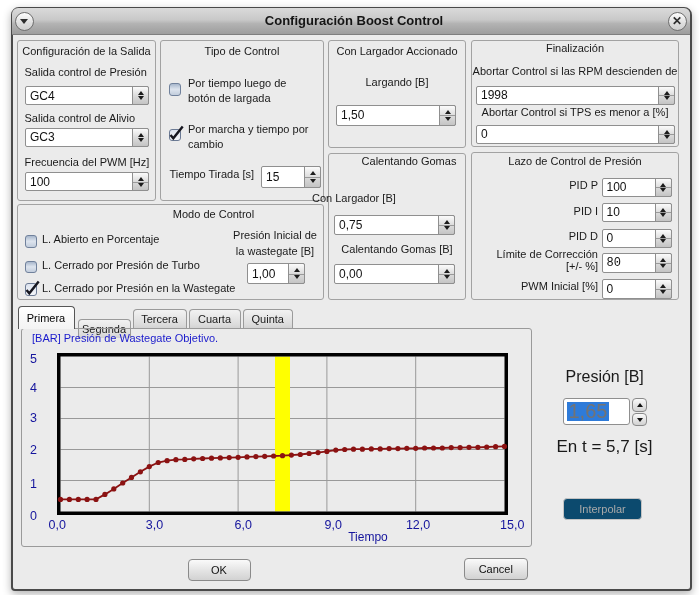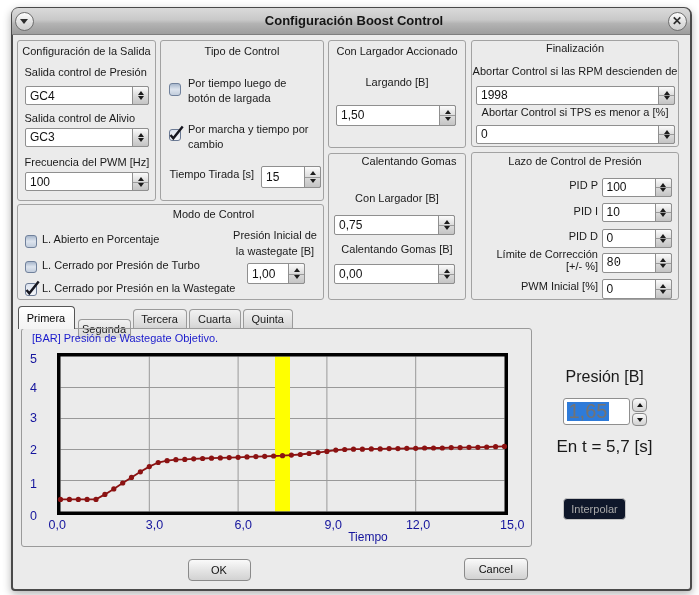--- a/index.html
+++ b/index.html
@@ -140,21 +140,21 @@
  <div class="lb" style="left:471px; top:106px; width:208px; text-align:center;">Abortar Control si TPS es menor a [%]</div>
  <div class="spin" style="left:476px; top:124.5px; width:199px; height:19.5px;">
       <div class="v">0</div>
    <div class="sb">
         <div class="mid"></div>
         <div class="up" style="top:4px;"></div>
         <div class="dn" style="bottom:4px;"></div>
       </div>
     </div>
 
- <div class="lb" style="left:328px; top:191.5px; width:138px; text-align:center;">Con Largador [B]</div>
+ <div class="lb" style="left:312px; top:191.5px; width:138px; ">Con Largador [B]</div>
  <div class="spin" style="left:334px; top:214.5px; width:121px; height:20px;">
       <div class="v">0,75</div>
    <div class="sb">
         <div class="mid"></div>
         <div class="up" style="top:4px;"></div>
         <div class="dn" style="bottom:4px;"></div>
       </div>
     </div>
  <div class="lb" style="left:328px; top:242.5px; width:138px; text-align:center;">Calentando Gomas [B]</div>
  <div class="spin" style="left:334px; top:264px; width:121px; height:20px;">
@@ -322,17 +322,17 @@
    <div style="position:absolute; left:3px; top:3.5px; width:42px; height:18.5px; background:#2e7bd9;"></div>
    <div style="position:absolute; left:4.5px; top:0; height:100%; display:flex; align-items:center; font-size:20px; color:#737373;">1,65</div>
  </div>
  <div class="btn" style="left:632px; top:397.5px; width:15px; height:14px;">
       <div class="up" style="top:4.5px; border-bottom-color:#111;"></div>
     </div>
  <div class="btn" style="left:632px; top:412.5px; width:15px; height:13px;">
       <div class="dn" style="top:4.5px; border-top-color:#111;"></div>
     </div>
  <div class="lb" style="left:556.5px; top:437px; font-size:17px; line-height:20px;">En t = 5,7 [s]</div>
- <div class="btn" style="left:563px; top:498px; width:63px; height:21.5px; background:#0f172a; border-color:#c3c3c3; color:#a9a9a9;text-align:right;">Interpolar</div>
+ <div class="btn" style="left:563px; top:498px; width:79px; height:21.5px; background:#0c4a6e; border-color:#c3c3c3; color:#a9a9a9;text-align:right;">Interpolar</div>
 
  <div class="btn" style="left:187.5px; top:559px; width:63px; height:21.5px;">OK</div>
  <div class="btn" style="left:463.5px; top:558px; width:64.5px; height:22px;">Cancel</div>
 </div>
 
 </body></html>

